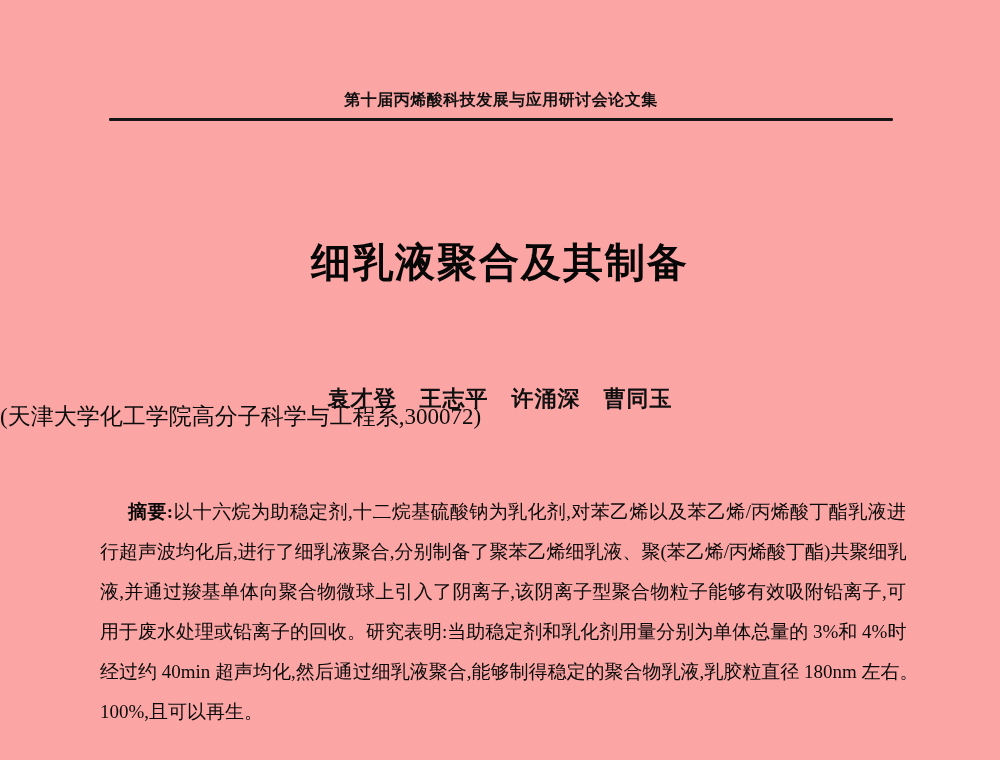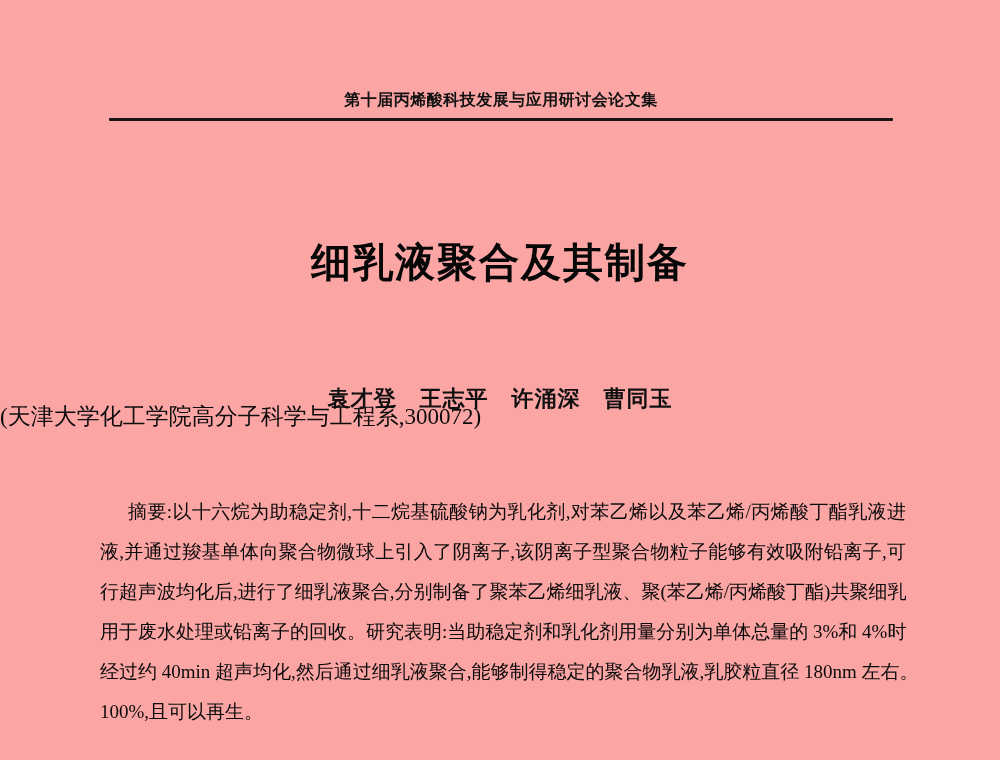--- a/index.html
+++ b/index.html
@@ -85,21 +85,21 @@
     white-space: nowrap;
   }
   .abs-line.first {
     text-indent: 28px;
   }
   .abs-line.last {
     text-align: left;
     text-align-last: auto;
   }
   .abs-label {
-    font-weight: normal;
+    font-weight: bold;
   }
 </style>
 </head>
 <body>
 
 <div class="page">
 
   <div class="journal-header">第十届丙烯酸科技发展与应用研讨会论文集</div>
 
   <div class="header-rule"></div>
@@ -109,20 +109,20 @@
   </div>
 
   <div class="authors-line">袁才登　王志平　许涌深　曹同玉</div>
 
   <div class="affiliation-line">(天津大学化工学院高分子科学与工程系,300072)</div>
 
   <div class="abstract-block">
     <div class="abs-line first">
       <span class="abs-label">摘要:</span><span>以十六烷为助稳定剂,十二烷基硫酸钠为乳化剂,对苯乙烯以及苯乙烯/丙烯酸丁酯乳液进</span>
     </div>
+    <div class="abs-line">行超声波均化后,进行了细乳液聚合,分别制备了聚苯乙烯细乳液、聚(苯乙烯/丙烯酸丁酯)共聚细乳</div>
     <div class="abs-line">液,并通过羧基单体向聚合物微球上引入了阴离子,该阴离子型聚合物粒子能够有效吸附铅离子,可</div>
-    <div class="abs-line">行超声波均化后,进行了细乳液聚合,分别制备了聚苯乙烯细乳液、聚(苯乙烯/丙烯酸丁酯)共聚细乳</div>
     <div class="abs-line">用于废水处理或铅离子的回收。研究表明:当助稳定剂和乳化剂用量分别为单体总量的 3%和 4%时,</div>
     <div class="abs-line">经过约 40min 超声均化,然后通过细乳液聚合,能够制得稳定的聚合物乳液,乳胶粒直径 180nm 左右。</div>
     <div class="abs-line last">100%,且可以再生。</div>
   </div>
 
 </div>
 
 </body></html>

